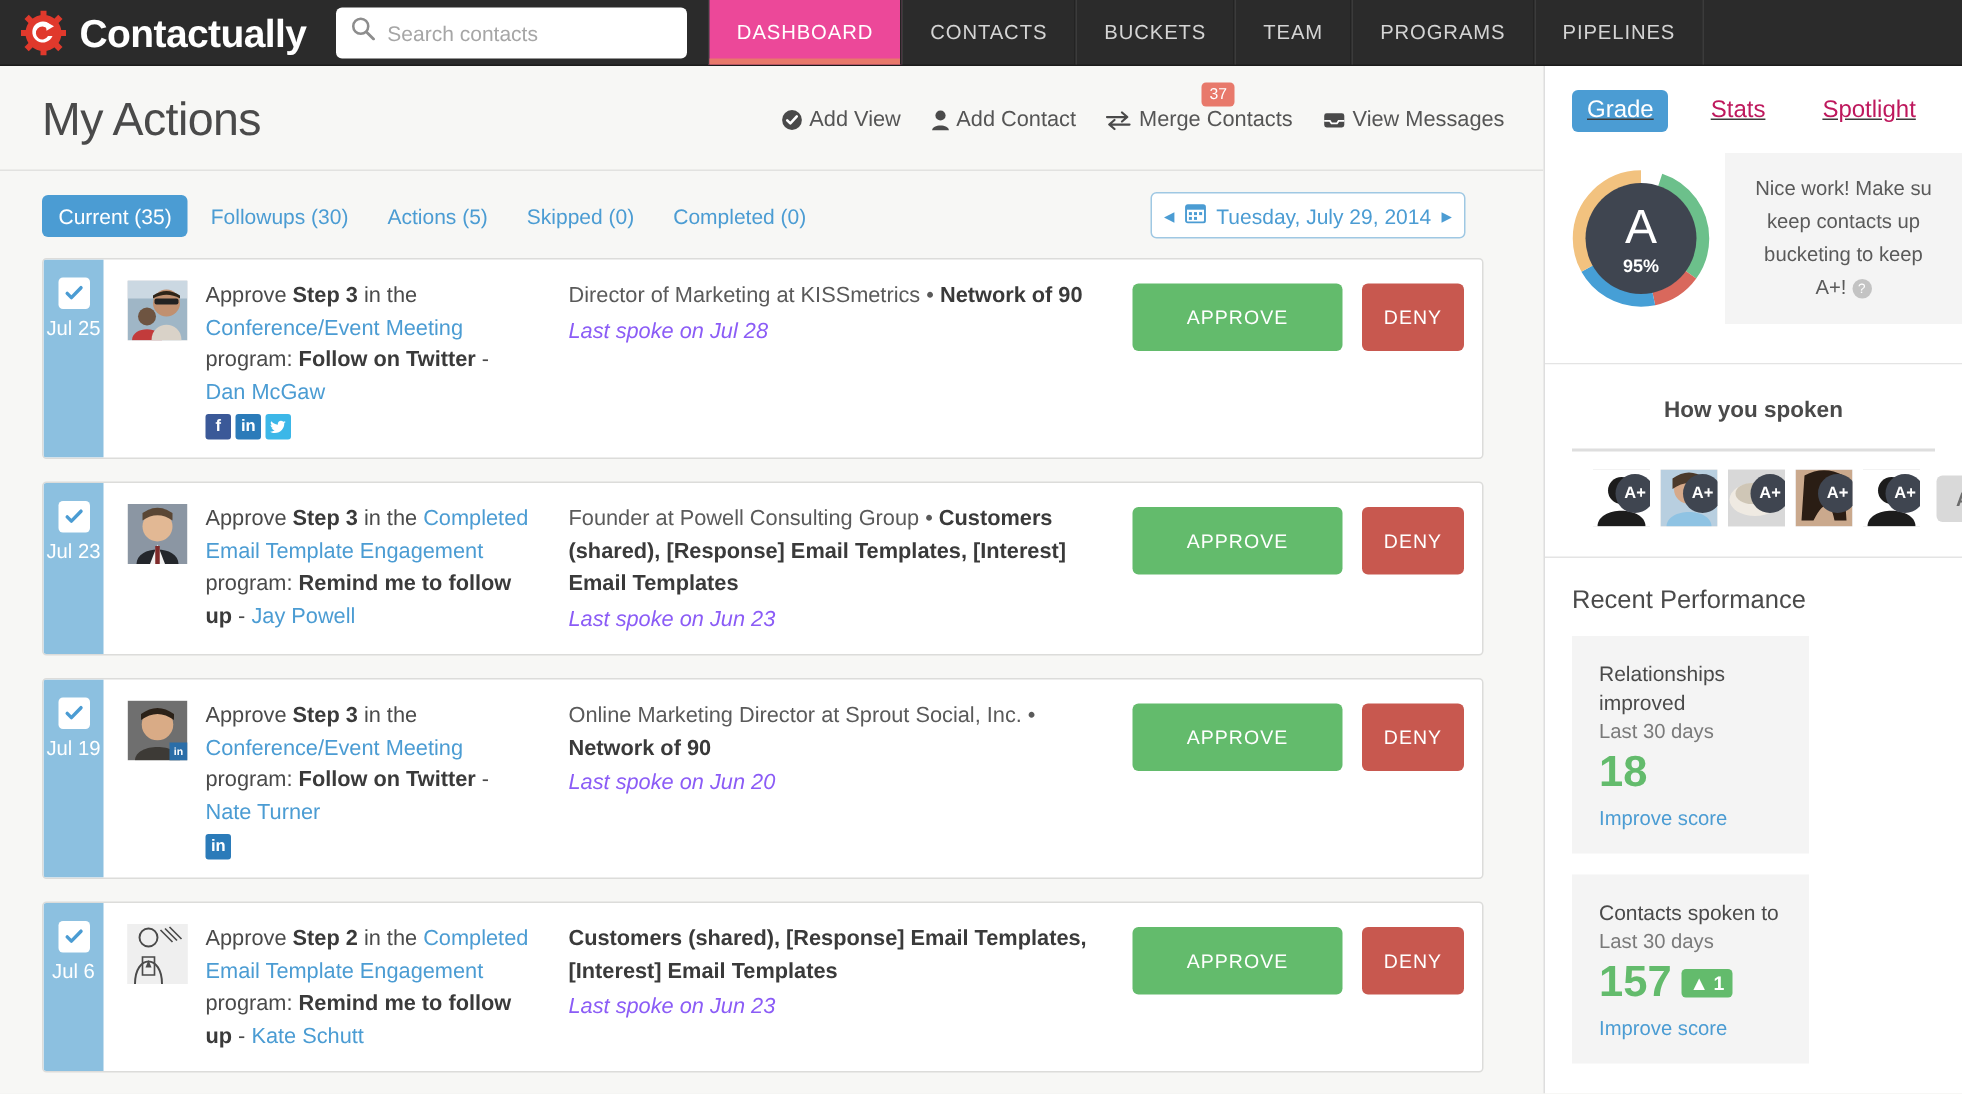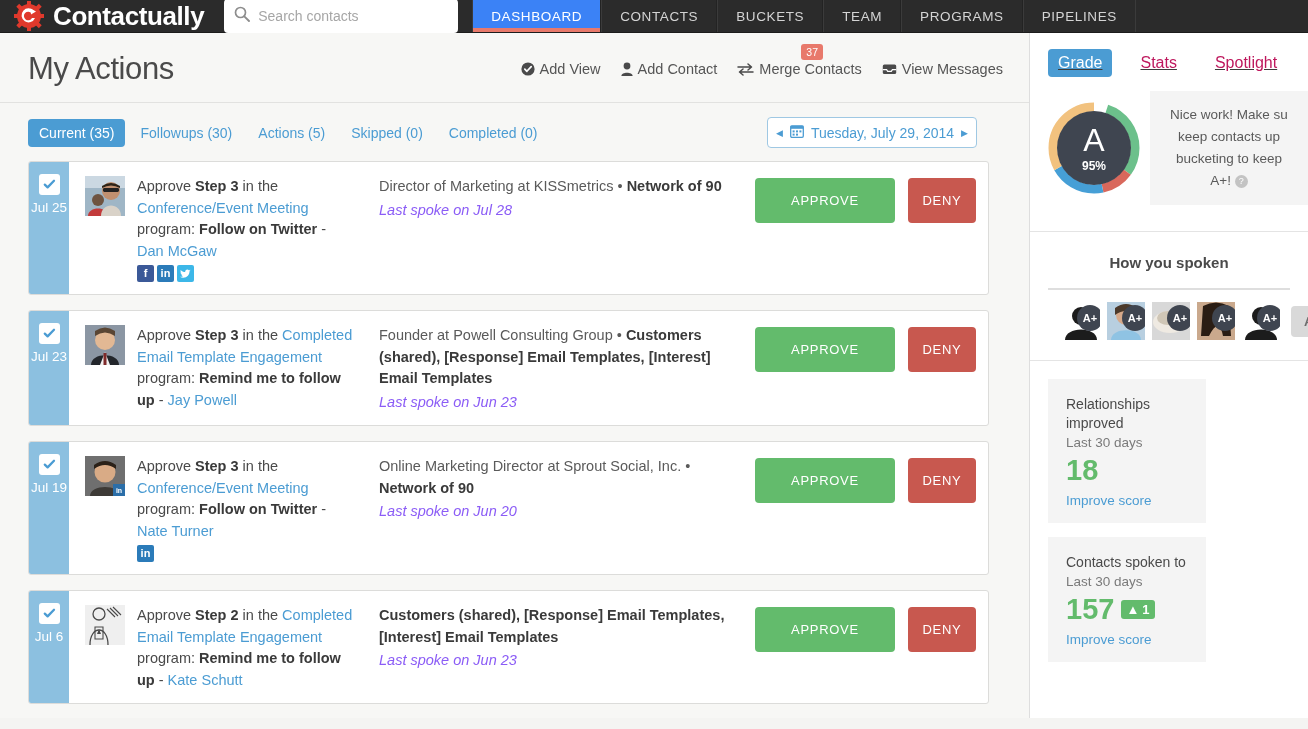--- a/index.html
+++ b/index.html
@@ -6,21 +6,21 @@
   html, body {
     width: 1308px; height: 729px;
     overflow: hidden;
     font-family: "Liberation Sans", sans-serif;
     background: #f4f4f2;
     color: #3d3d3d;
   }
 
   
   .topbar {
-    height: 33px; width: 100%;
+    height: 44px; width: 100%;
     background: #2b2b2b;
     display: flex; align-items: stretch;
     position: relative;
     border-bottom: 1px solid #1c1c1c;
   }
   .brand {
     display: flex; align-items: center; gap: 9px;
     padding: 0 16px 0 14px;
     flex: 0 0 auto;
   }
@@ -59,21 +59,21 @@
     padding: 0 18px;
     color: #d4d4d4; font-size: 13.5px;
     letter-spacing: 0.6px;
     border-left: 1px solid #3b3b3b;
     border-right: 1px solid #232323;
     cursor: pointer; position: relative;
     text-decoration: none;
   }
   .navtab:last-child { border-right: 1px solid #3b3b3b; }
   .navtab.active {
-    background: #3b82f6; color: #ffffff;
+    background: #ec4899; color: #ffffff;
   }
   .navtab.active::after {
     content: ""; position: absolute; left: 0; right: 0; bottom: 0;
     height: 4px; background: #e8796b;
   }
 
   
   .page { display: flex; width: 1308px; height: 685px; }
   .main {
     width: 1030px; flex: 0 0 1030px;
@@ -665,20 +665,21 @@
               <circle cx="19" cy="14" r="9" fill="#1c1c1c"></circle>
               <path d="M3 38 C3 24 35 24 35 38 Z" fill="#1c1c1c"></path>
             </svg>
           <span class="apbadge">A+</span>
         </div>
         <button class="allbtn">ALL</button>
       </div>
     </div>
 
     <div class="perfsec">
+      <div class="perftitle">Recent Performance</div>
       <div class="perfgrid">
 
         <div class="perfcard">
           <div class="pc-title">Relationships improved</div>
           <div class="pc-sub">Last 30 days</div>
           <div class="pc-valrow">
             <span class="pc-val">18</span>
           </div>
           <span class="pc-link">Improve score</span>
         </div>

